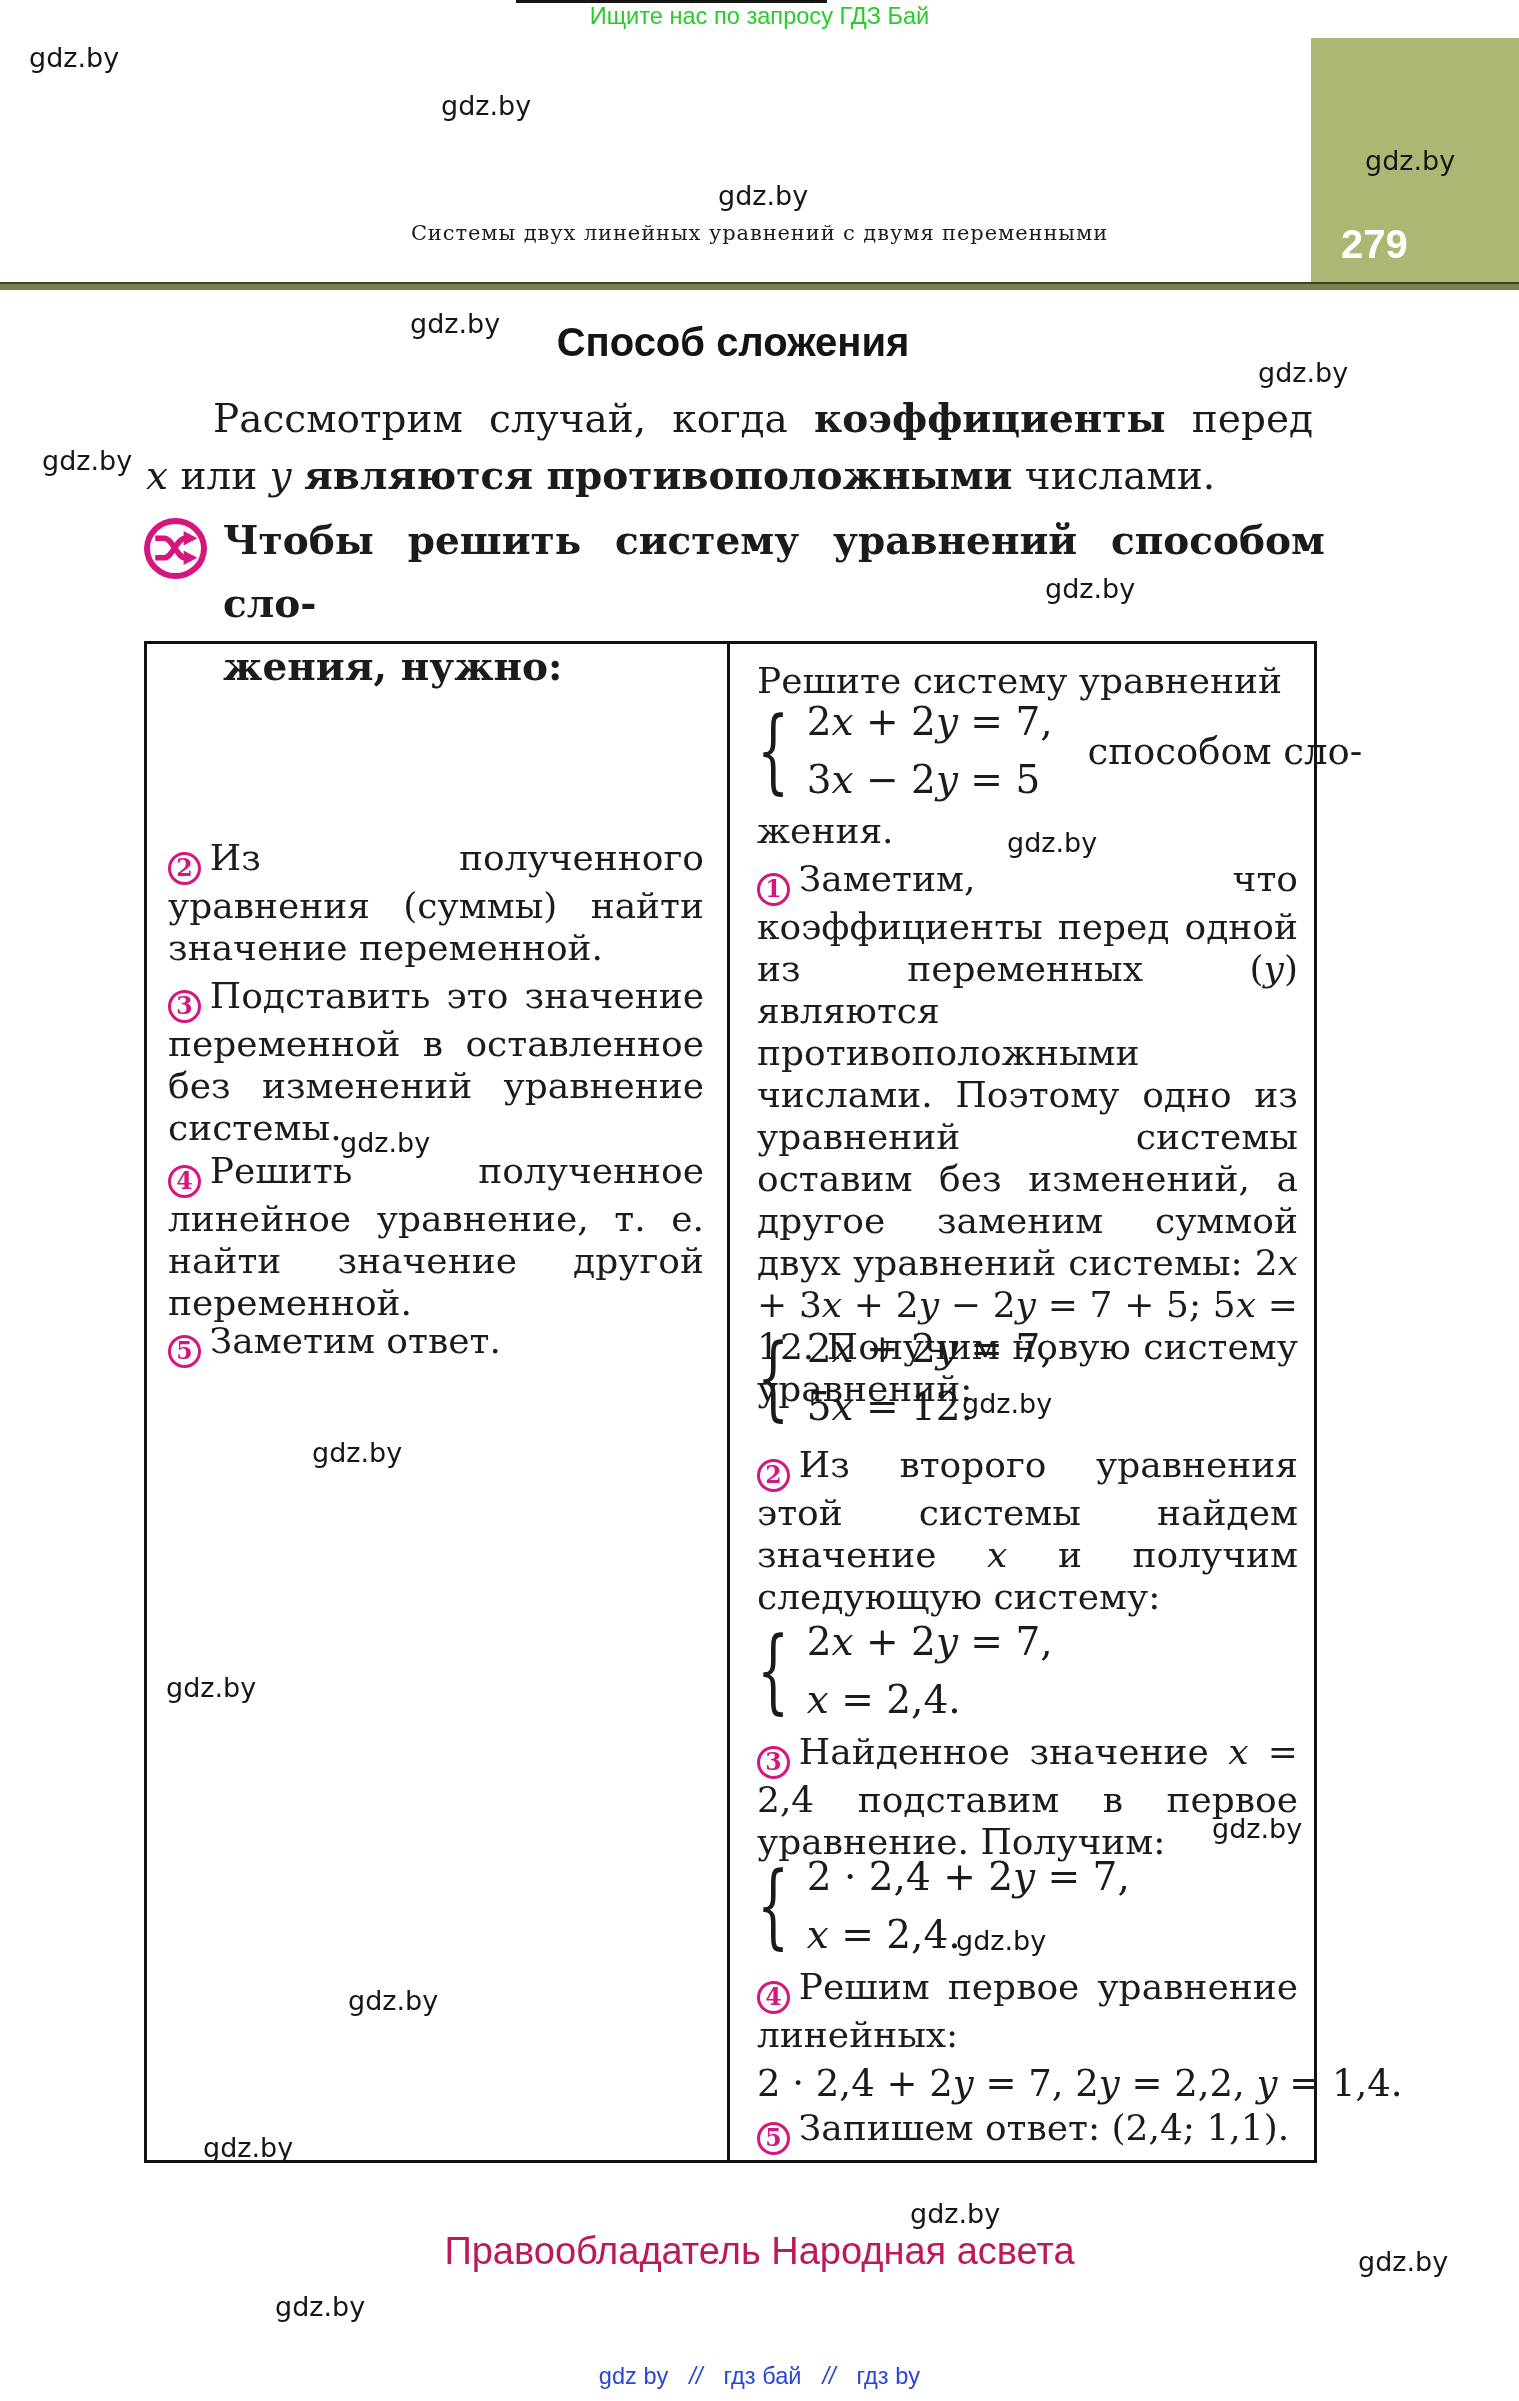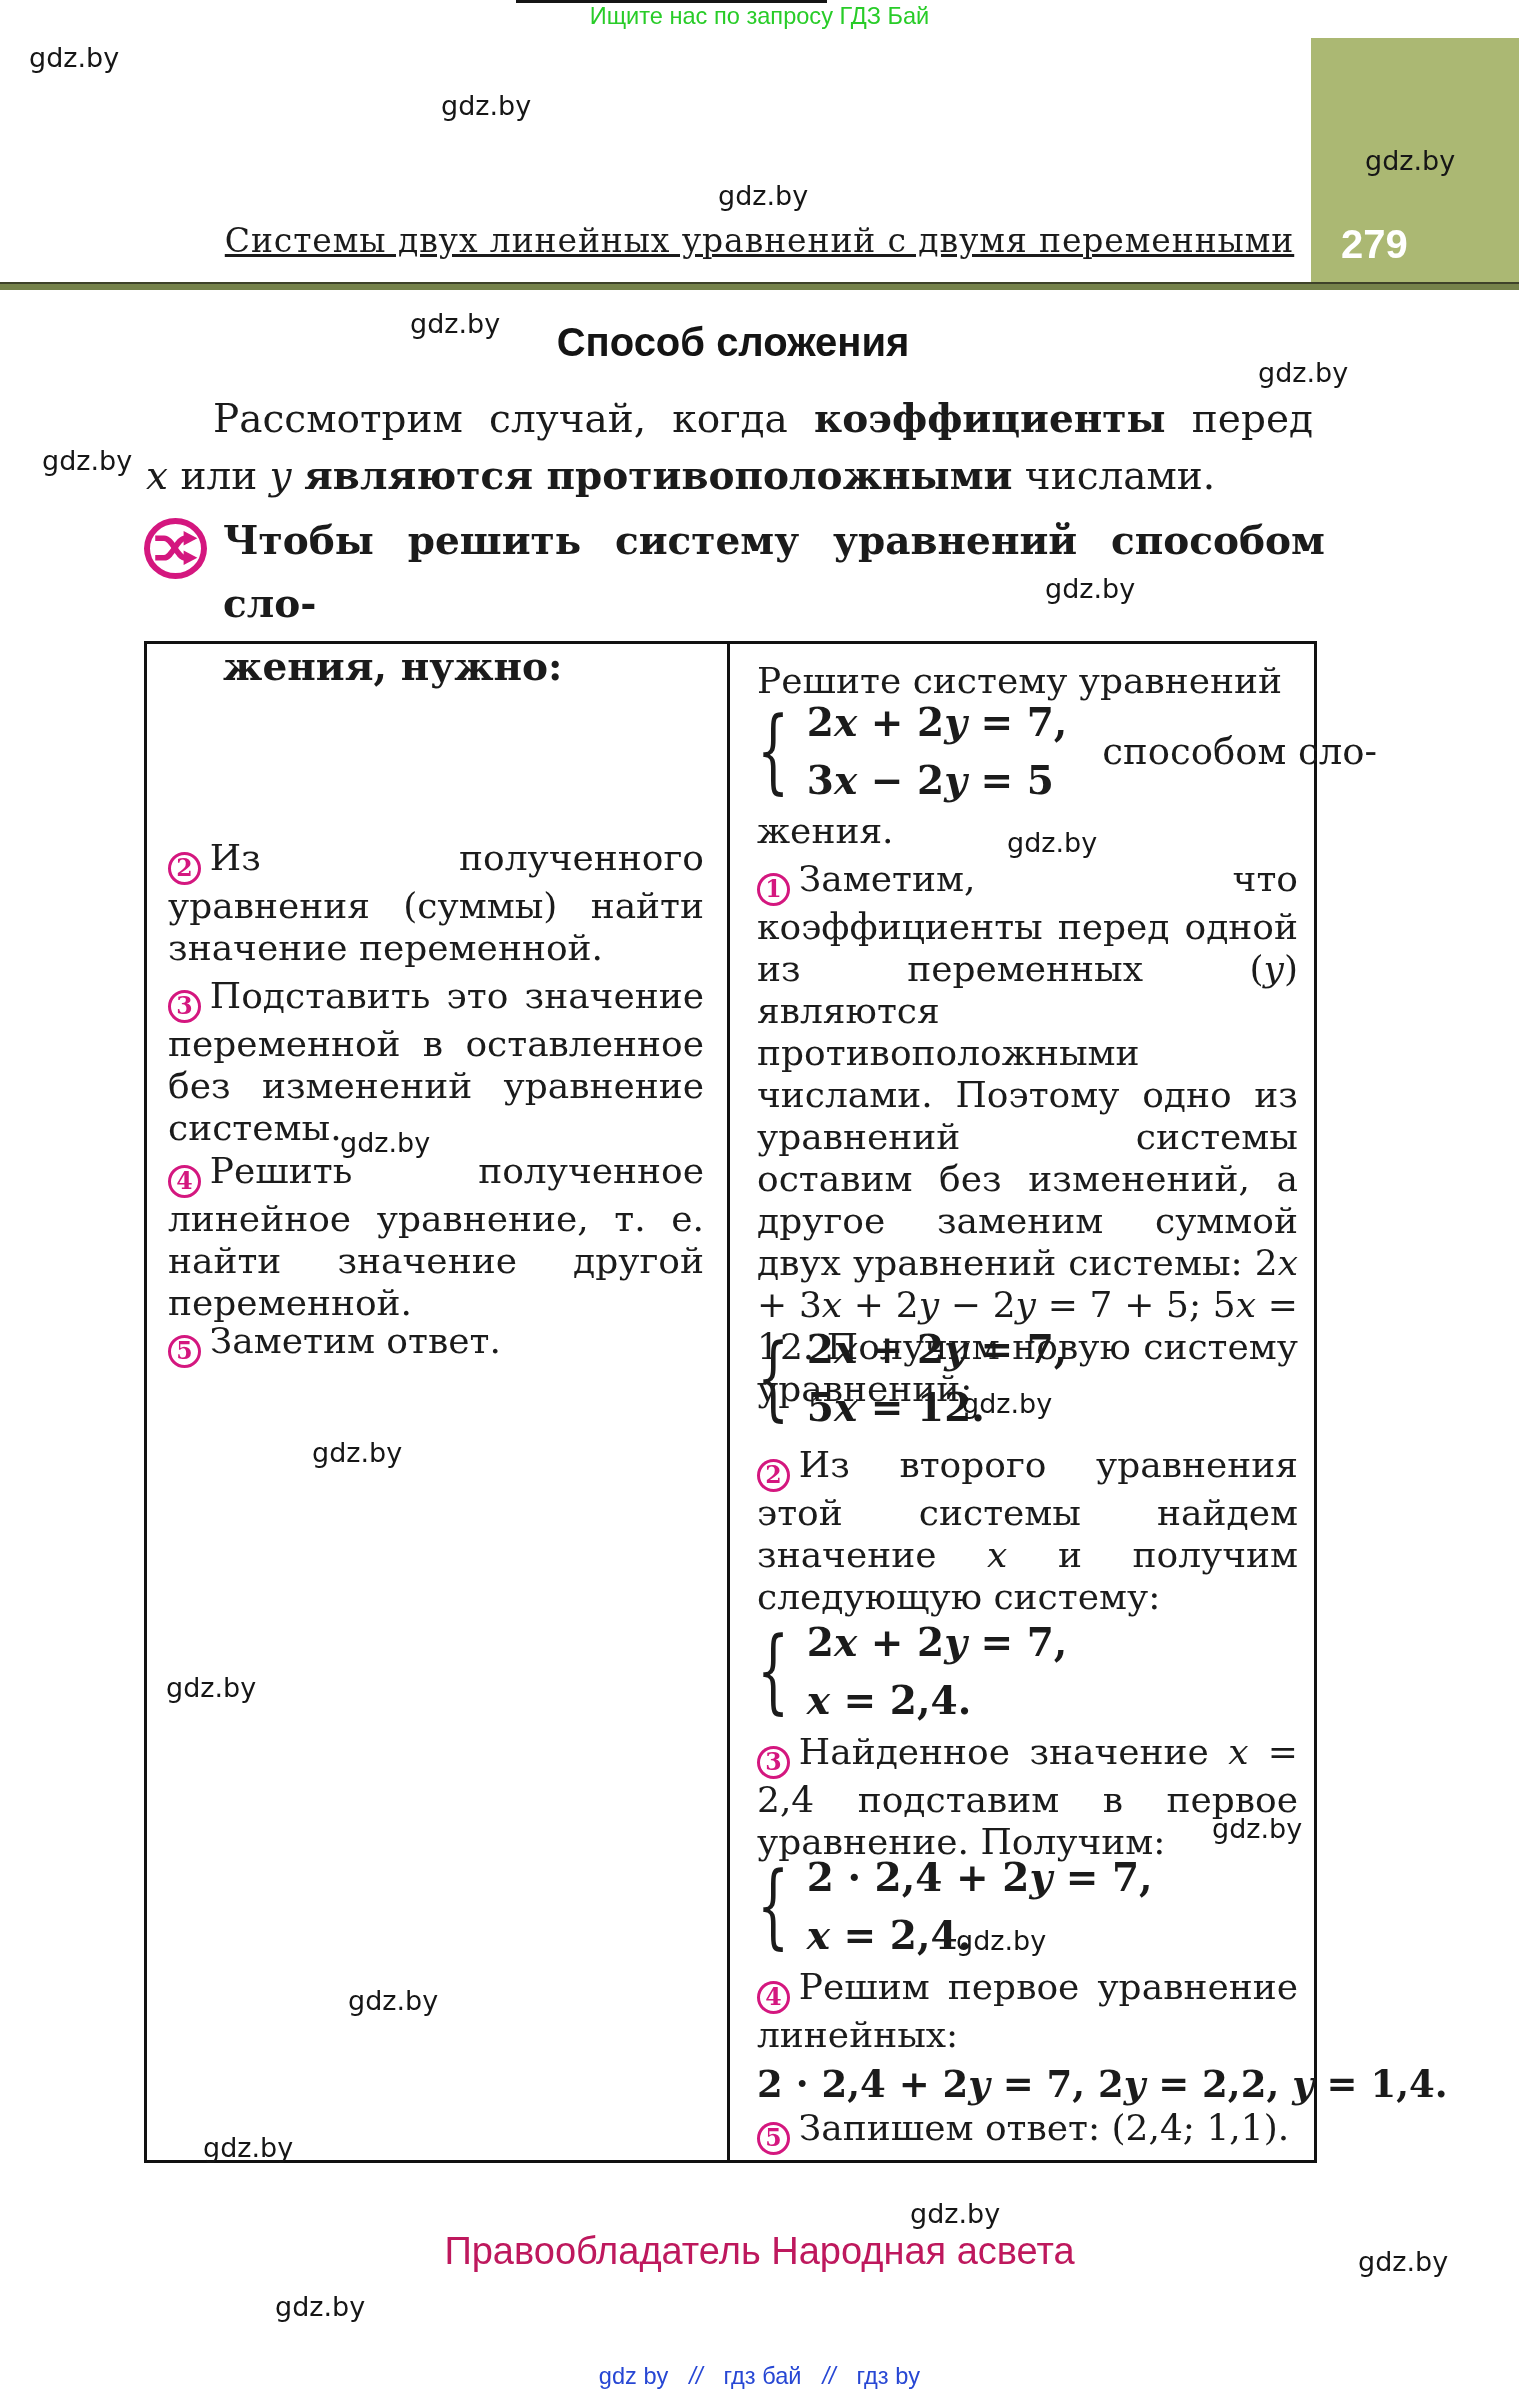--- a/index.html
+++ b/index.html
@@ -10,21 +10,21 @@
   .top-edge-line{left:516px;top:0;width:311px;height:2.6px;background:#151515;}
   .top-notice{left:0;right:0;top:2.6px;text-align:center;font-family:"Liberation Sans",sans-serif;
               font-size:23.6px;color:#28cc28;}
   
   .wm{position:absolute;font-family:"DejaVu Sans","Liberation Sans",sans-serif;font-size:27px;
       color:#161616;white-space:nowrap;z-index:5;}
   
   .green-block{left:1311px;top:38px;width:208px;height:244px;background:#abb873;}
   .page-number{left:1341px;top:222px;font-family:"Liberation Sans",sans-serif;font-weight:bold;
                font-size:40px;color:#ffffff;}
-  .header-title{left:0;right:0;top:221px;text-align:center;font-size:33px;letter-spacing:0.9px;text-decoration:underline;}
+  .header-title{left:0;right:0;top:221px;text-align:center;font-size:21px;letter-spacing:0.9px;}
   .head-rule{left:0;top:282px;width:1519px;height:7.9px;background:#75824a;border-top:2.6px solid #3e4229;box-sizing:border-box;}
   .section-heading{left:-53px;right:0;top:320px;text-align:center;font-family:"Liberation Sans",sans-serif;
                    font-weight:bold;font-size:40px;color:#141414;}
   
   .intro{left:146px;top:390px;width:1167px;font-size:39px;line-height:56px;}
   .intro .l1{text-indent:67px;text-align:justify;text-align-last:justify;}
   
   .rule{left:144px;top:509px;width:1181px;padding-left:79px;box-sizing:border-box;
         font-weight:bold;font-size:39px;line-height:63px;}
   .rule .l1{text-align:justify;text-align-last:justify;}
@@ -39,21 +39,21 @@
   .cnum{display:inline-flex;width:33px;height:33px;border:3.5px solid #d4177f;border-radius:50%;
         color:#d4177f;font-weight:bold;font-size:23.6px;align-items:center;justify-content:center;
         box-sizing:border-box;margin-right:8.8px;vertical-align:-6.1px;font-family:"DejaVu Serif",serif;}
   .it{font-style:italic;}
   .bd{font-weight:bold;}
   
   .sys{display:flex;align-items:center;}
   .brace{font-family:"DejaVu Serif",serif;font-size:92px;font-weight:400;line-height:1;
          transform:scaleX(.55);transform-origin:left center;margin-right:-8.8px;color:#1b1b1b;}
   .eqs{display:flex;flex-direction:column;}
-  .frm{font-size:39px;line-height:58px;white-space:nowrap;text-align:left;font-weight:bold;}
+  .frm{font-size:39px;line-height:58px;white-space:nowrap;text-align:left;}
   .sys-label{margin-left:35px;font-size:37px;white-space:nowrap;}
   
   .footer-copy{left:0;right:0;top:2230px;text-align:center;font-family:"Liberation Sans",sans-serif;
                font-size:38px;color:#be185d;}
   .footer-links{left:0;right:0;top:2363px;text-align:center;font-family:"Liberation Sans",sans-serif;
                 font-size:23.6px;color:#2747d4;}
   .footer-links span{margin:0 10.5px;}
   .footer-links .sep{font-style:italic;}
 </style>
 </head>

